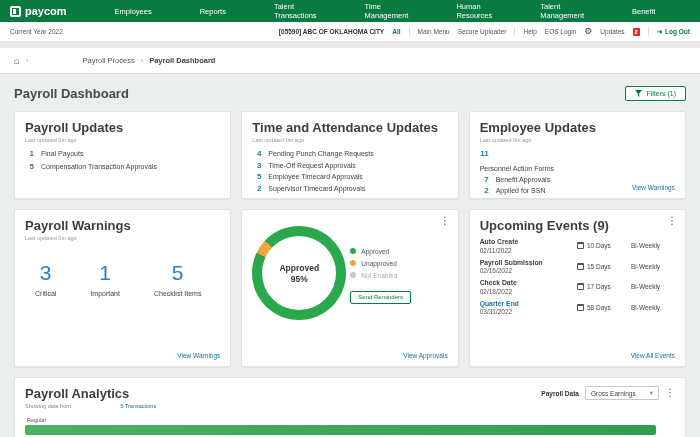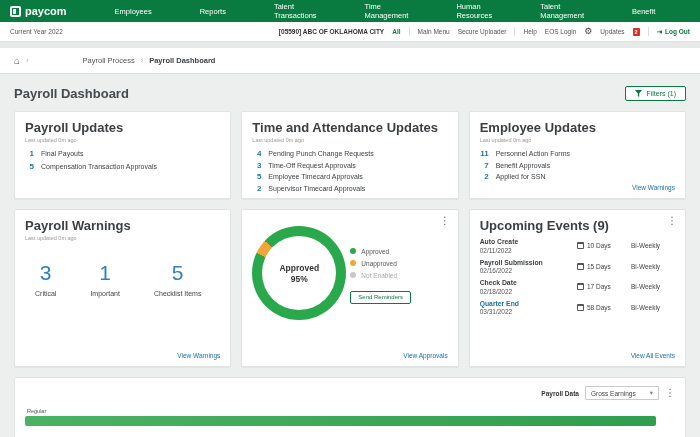--- a/index.html
+++ b/index.html
@@ -187,21 +187,21 @@
       </div>
       <div class="upd-item" style="margin:2.5px 0;">
         <span class="upd-count">2</span>
         <span>Supervisor Timecard Approvals</span>
       </div>
     </div>
 
     <div class="card r1">
       <h3>Employee Updates</h3>
       <div class="updated">Last updated 0m ago</div>
-      <div class="upd-item" style="margin:2.5px 0;">
+      <div class="upd-item" style="margin:2.5px 0;flex-direction:column;">
         <span class="upd-count">11</span>
         <span>Personnel Action Forms</span>
       </div>
       <div class="upd-item" style="margin:2.5px 0;">
         <span class="upd-count">7</span>
         <span>Benefit Approvals</span>
       </div>
       <div class="upd-item" style="margin:2.5px 0;">
         <span class="upd-count">2</span>
         <span>Applied for SSN</span>
@@ -313,20 +313,26 @@
           <div class="event-freq">Bi-Weekly</div>
         </div>
 
       </div>
       <a href="#" class="view-link">View All Events</a>
     </div>
   </div>
 
   <div class="card analytics">
     <div class="an-head">
+      <div>
+        <h3>Payroll Analytics</h3>
+        <div class="an-sub">
+          <span>Showing data from </span><a href="#">5 Transactions</a>
+        </div>
+      </div>
       <div class="an-right">
         <span class="an-label">Payroll Data</span>
         <div class="select">
           <span>Gross Earnings</span>
           <span style="color:#888;">▾</span>
         </div>
         <span class="kebab" style="position:static;">⋮</span>
       </div>
     </div>
     <div class="bar-area">

